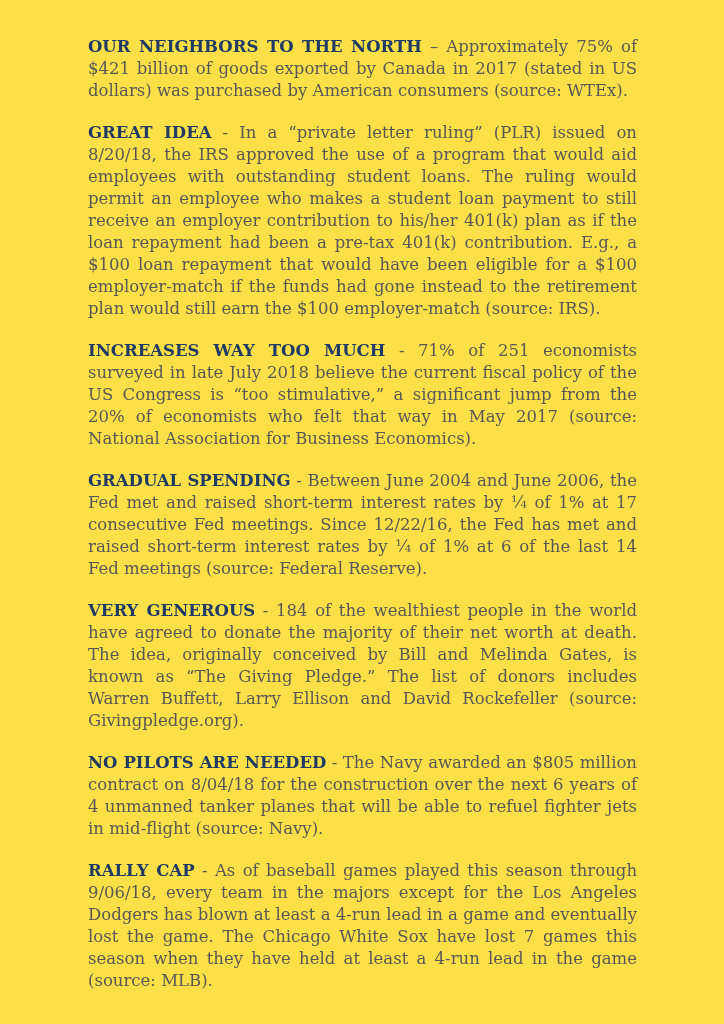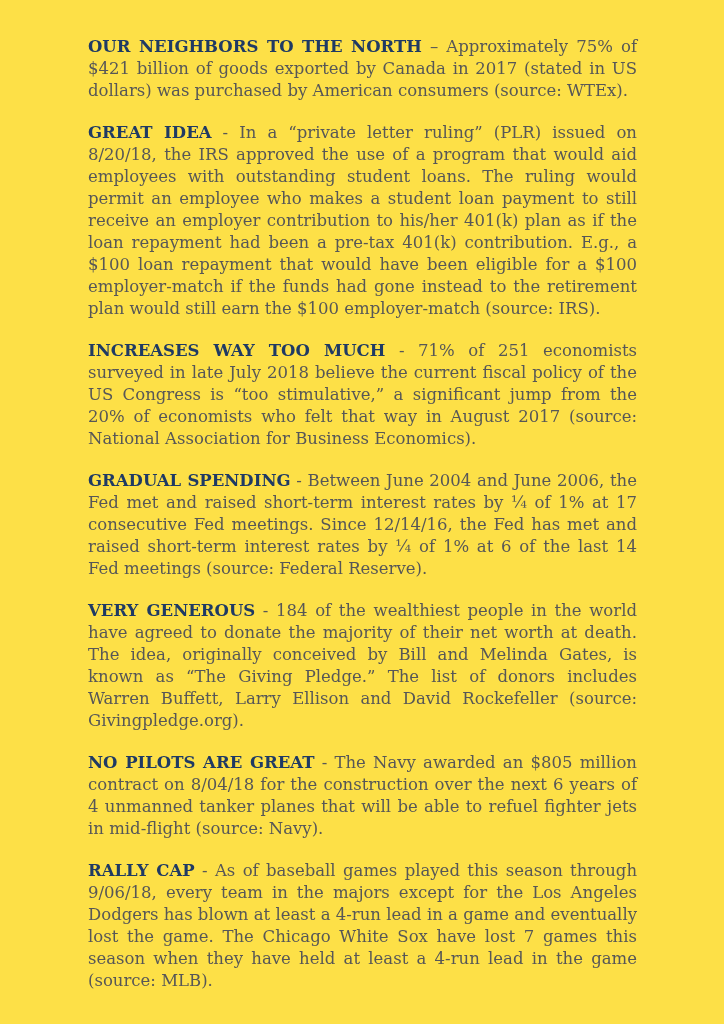--- a/index.html
+++ b/index.html
@@ -34,23 +34,23 @@
 </style>
 </head>
 <body>
 
 <div class="page">
 
   <p class="news-item"><span class="item-heading">OUR NEIGHBORS TO THE NORTH</span> <span class="item-body">– Approximately 75% of $421 billion of goods exported by Canada in 2017 (stated in US dollars) was purchased by American consumers (source: WTEx).</span></p>
 
   <p class="news-item"><span class="item-heading">GREAT IDEA</span> <span class="item-body">- In a “private letter ruling” (PLR) issued on 8/20/18, the IRS approved the use of a program that would aid employees with outstanding student loans.  The ruling would permit an employee who makes a student loan payment to still receive an employer contribution to his/her 401(k) plan as if the loan repayment had been a pre-tax 401(k) contribution.  E.g., a $100 loan repayment that would have been eligible for a $100 employer-match if the funds had gone instead to the retirement plan would still earn the $100 employer-match (source: IRS).</span></p>
 
-  <p class="news-item"><span class="item-heading">INCREASES WAY TOO MUCH</span> <span class="item-body">- 71% of 251 economists surveyed in late July 2018 believe the current fiscal policy of the US Congress is “too stimulative,” a significant jump from the 20% of economists who felt that way in August 2017 (source: National Association for Business Economics).</span></p>
+  <p class="news-item"><span class="item-heading">INCREASES WAY TOO MUCH</span> <span class="item-body">- 71% of 251 economists surveyed in late July 2018 believe the current fiscal policy of the US Congress is “too stimulative,” a significant jump from the 20% of economists who felt that way in May 2017 (source: National Association for Business Economics).</span></p>
 
-  <p class="news-item"><span class="item-heading">GRADUAL SPENDING</span> <span class="item-body">- Between June 2004 and June 2006, the Fed met and raised short-term interest rates by ¼ of 1% at 17 consecutive Fed meetings.  Since 12/14/16, the Fed has met and raised short-term interest rates by ¼ of 1% at 6 of the last 14 Fed meetings (source: Federal Reserve).</span></p>
+  <p class="news-item"><span class="item-heading">GRADUAL SPENDING</span> <span class="item-body">- Between June 2004 and June 2006, the Fed met and raised short-term interest rates by ¼ of 1% at 17 consecutive Fed meetings.  Since 12/22/16, the Fed has met and raised short-term interest rates by ¼ of 1% at 6 of the last 14 Fed meetings (source: Federal Reserve).</span></p>
 
   <p class="news-item"><span class="item-heading">VERY GENEROUS</span> <span class="item-body">- 184 of the wealthiest people in the world have agreed to donate the majority of their net worth at death.  The idea, originally conceived by Bill and Melinda Gates, is known as “The Giving Pledge.”  The list of donors includes Warren Buffett, Larry Ellison and David Rockefeller (source: Givingpledge.org).</span></p>
 
-  <p class="news-item"><span class="item-heading">NO PILOTS ARE GREAT</span> <span class="item-body">- The Navy awarded an $805 million contract on 8/04/18 for the construction over the next 6 years of 4 unmanned tanker planes that will be able to refuel fighter jets in mid-flight (source: Navy).</span></p>
+  <p class="news-item"><span class="item-heading">NO PILOTS ARE NEEDED</span> <span class="item-body">- The Navy awarded an $805 million contract on 8/04/18 for the construction over the next 6 years of 4 unmanned tanker planes that will be able to refuel fighter jets in mid-flight (source: Navy).</span></p>
 
   <p class="news-item"><span class="item-heading">RALLY CAP</span> <span class="item-body">- As of baseball games played this season through 9/06/18, every team in the majors except for the Los Angeles Dodgers has blown at least a 4-run lead in a game and eventually lost the game.  The Chicago White Sox have lost 7 games this season when they have held at least a 4-run lead in the game (source: MLB).</span></p>
 
 </div>
 
 </body></html>

